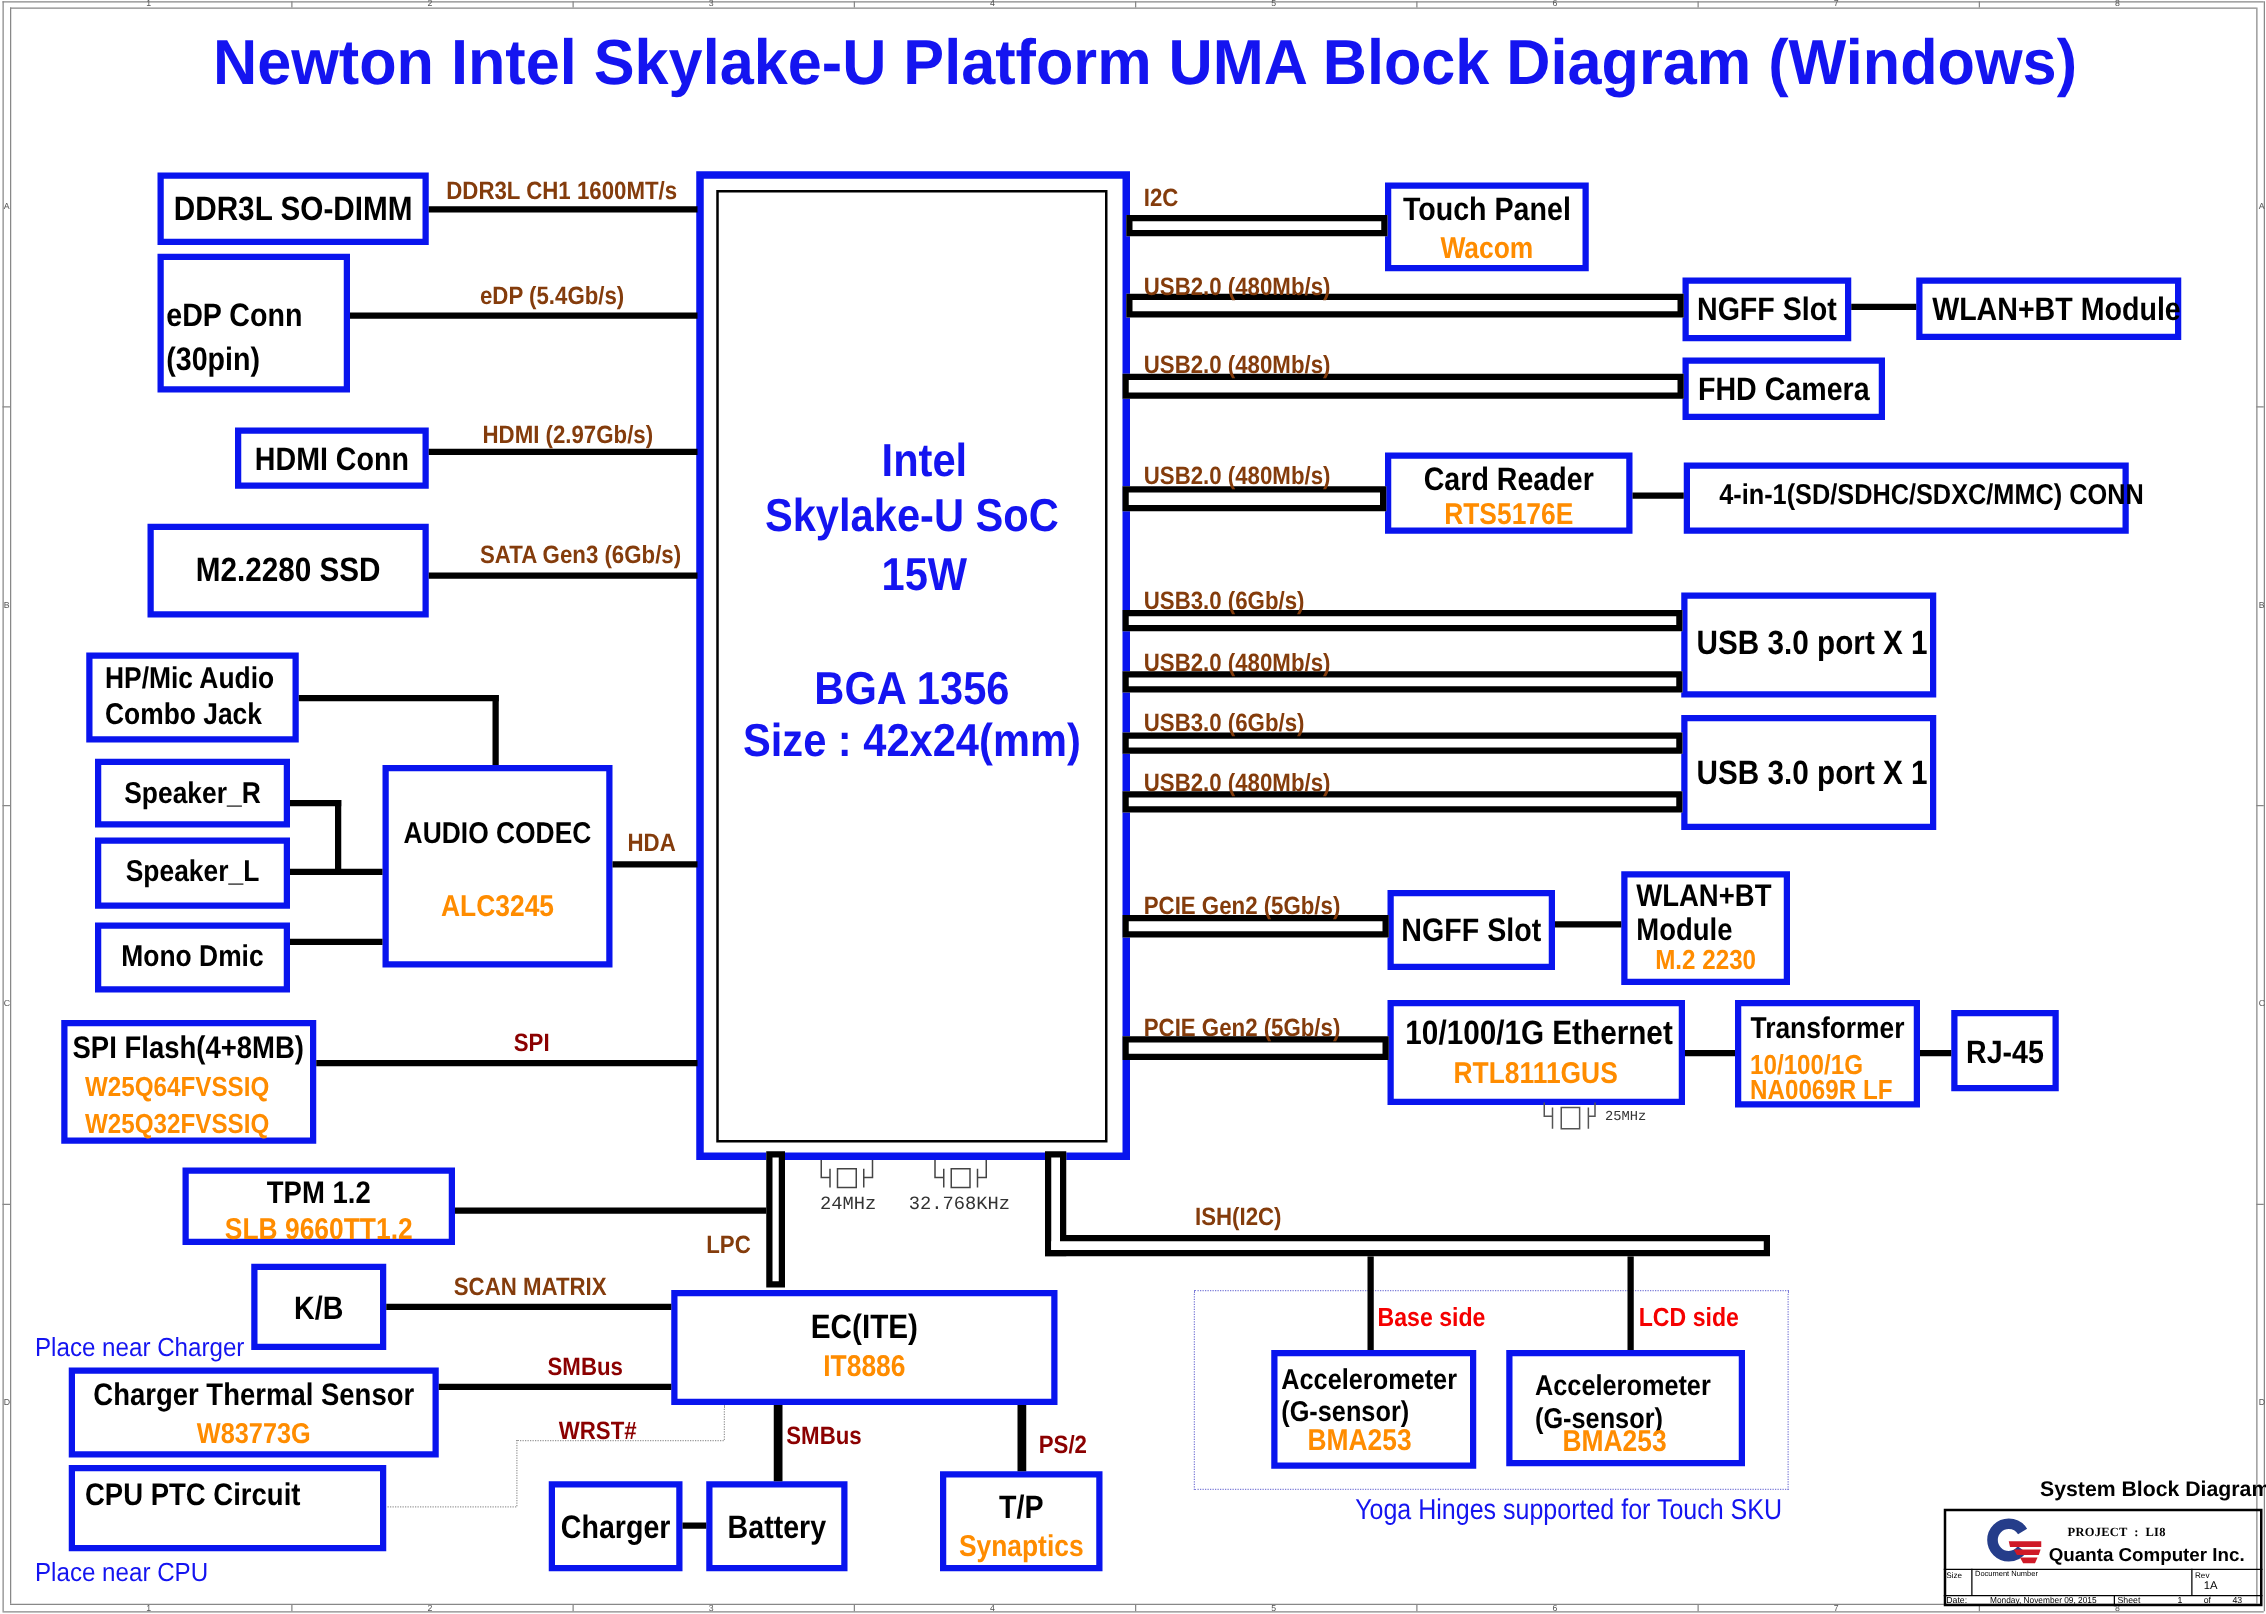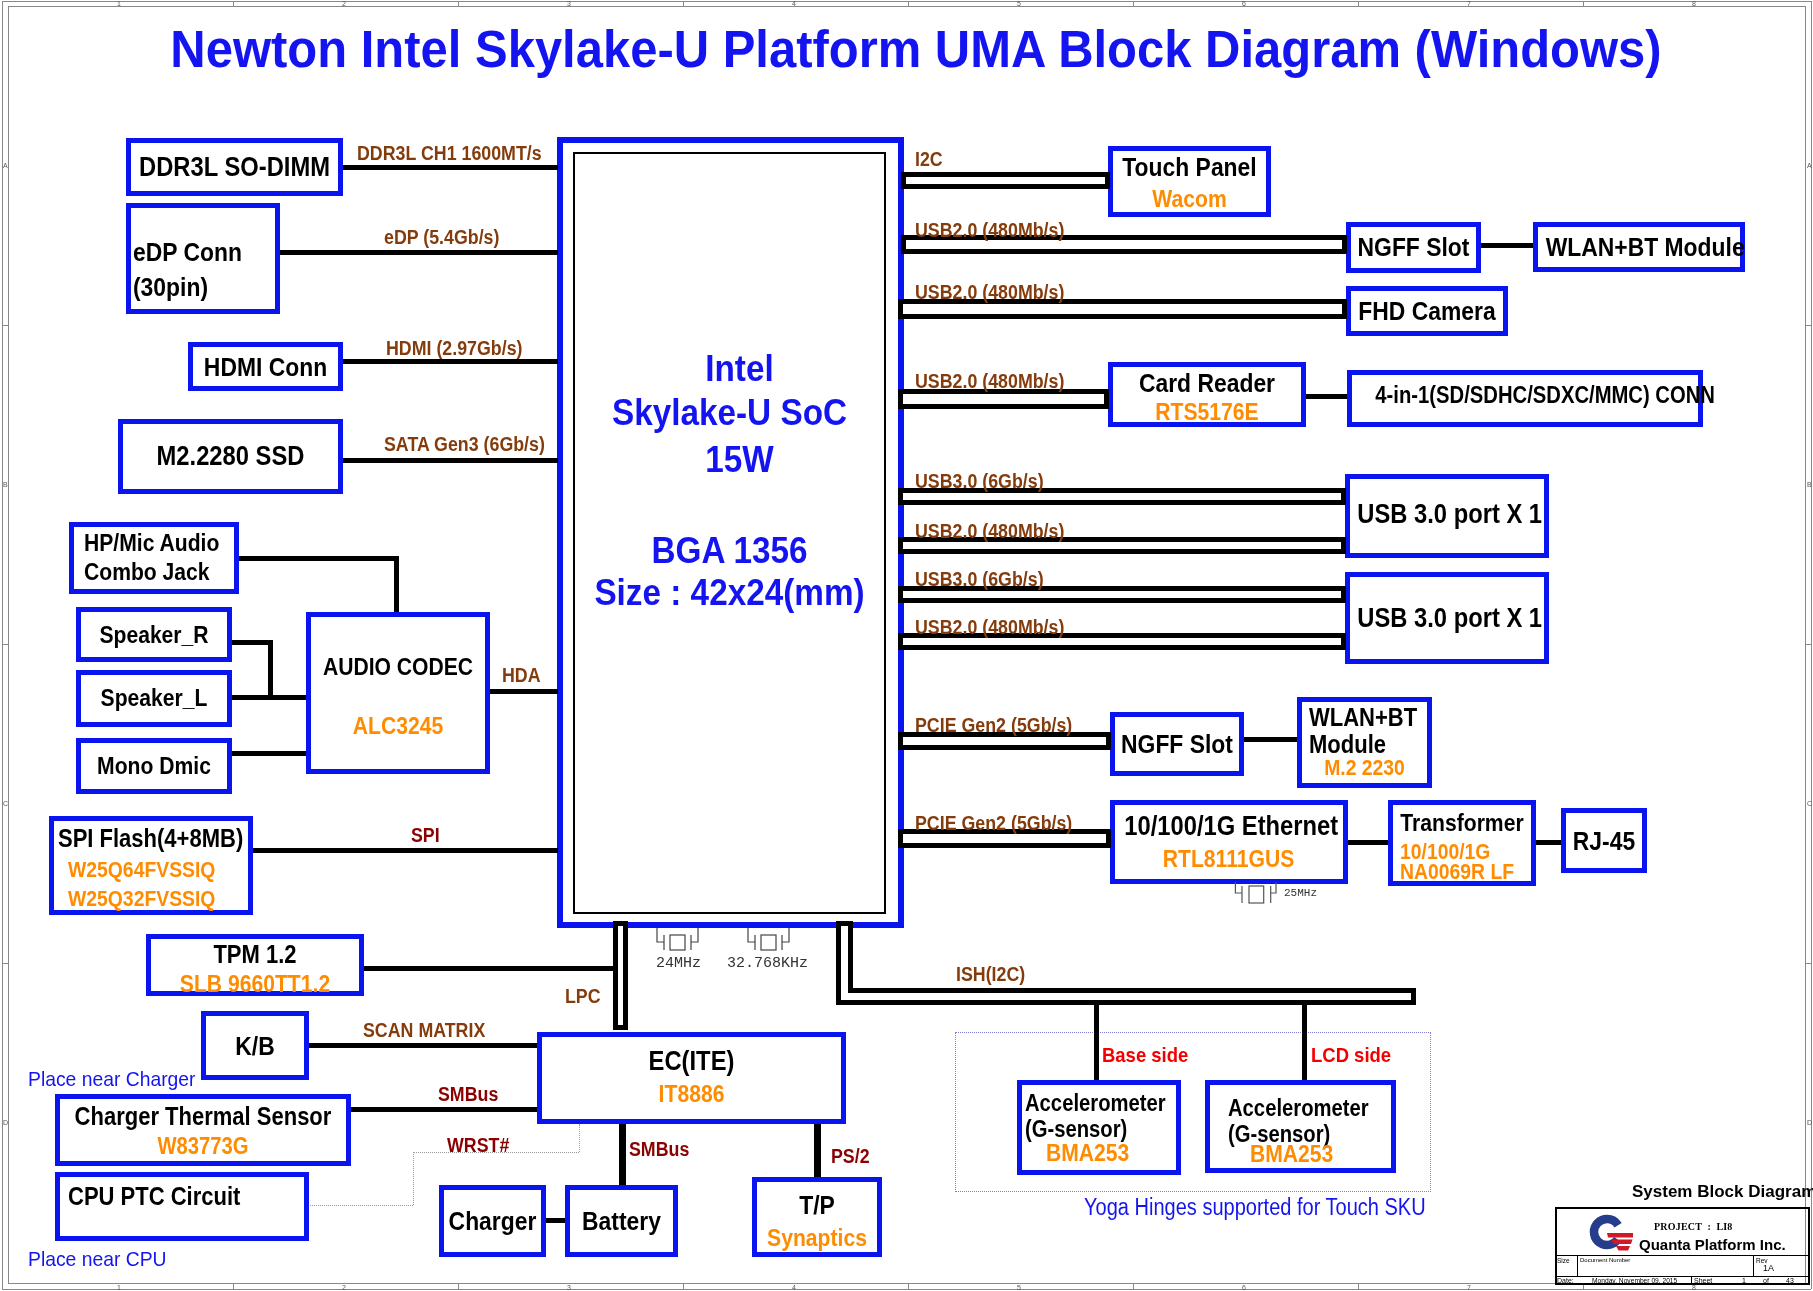--- a/index.html
+++ b/index.html
@@ -281,21 +281,21 @@
 <div style="position:absolute;left:1577px;top:1255px;width:1px;height:21px;background:#000"></div>
 <div style="position:absolute;left:1753px;top:1255px;width:1px;height:21px;background:#000"></div>
 <div style="position:absolute;left:1691px;top:1276px;width:1px;height:9px;background:#000"></div>
 <svg style="position:absolute;left:1588px;top:1212px" width="50" height="44" viewBox="0 0 50 44">
 <circle cx="19" cy="20" r="13" fill="none" stroke="#253d8a" stroke-width="8.5" stroke-dasharray="66 15.7" stroke-dashoffset="-8" stroke-linecap="butt"></circle>
 <polygon points="19,21 45,21 45,25.5 20,25.5" fill="#cf1927"></polygon>
 <polygon points="23,27.5 44.5,27.5 43,32 25.5,32" fill="#cf1927"></polygon>
 <polygon points="28,34 42,34 40,38.5 30.5,38.5" fill="#cf1927"></polygon>
 </svg>
 <div class="t" style="left:1654px;top:1222px;font-family:'Liberation Serif',serif;font-size:10px;line-height:10px;letter-spacing:0.2px">PROJECT&nbsp; :&nbsp; LI8</div>
-<div class="t" style="left:1639px;top:1237px;font-size:15px;line-height:15px">Quanta Platform Inc.</div>
+<div class="t" style="left:1639px;top:1237px;font-size:15px;line-height:15px">Quanta Computer Inc.</div>
 <div class="gray" style="left:1557px;top:1257px;font-size:6.5px;color:#000">Size</div>
 <div class="gray" style="left:1580px;top:1257px;font-size:6px;color:#000">Document Number</div>
 <div class="t" style="left:1632px;top:1186px;font-size:17px;line-height:11px">System Block Diagram</div>
 <div class="gray" style="left:1756px;top:1257px;font-size:6.5px;color:#000">Rev</div>
 <div class="gray" style="left:1763px;top:1265px;font-size:9px;color:#000">1A</div>
 <div class="gray" style="left:1557px;top:1277px;font-size:7px;line-height:7px;color:#000">Date:</div>
 <div class="gray" style="left:1592px;top:1277px;font-size:7px;line-height:7px;color:#000;transform:scaleX(.95);transform-origin:0 0">Monday, November 09, 2015</div>
 <div class="gray" style="left:1694px;top:1277px;font-size:7px;line-height:7px;color:#000">Sheet</div>
 <div class="gray" style="left:1742px;top:1277px;font-size:7px;line-height:7px;color:#000">1</div>
 <div class="gray" style="left:1763px;top:1277px;font-size:7px;line-height:7px;color:#000">of</div>

